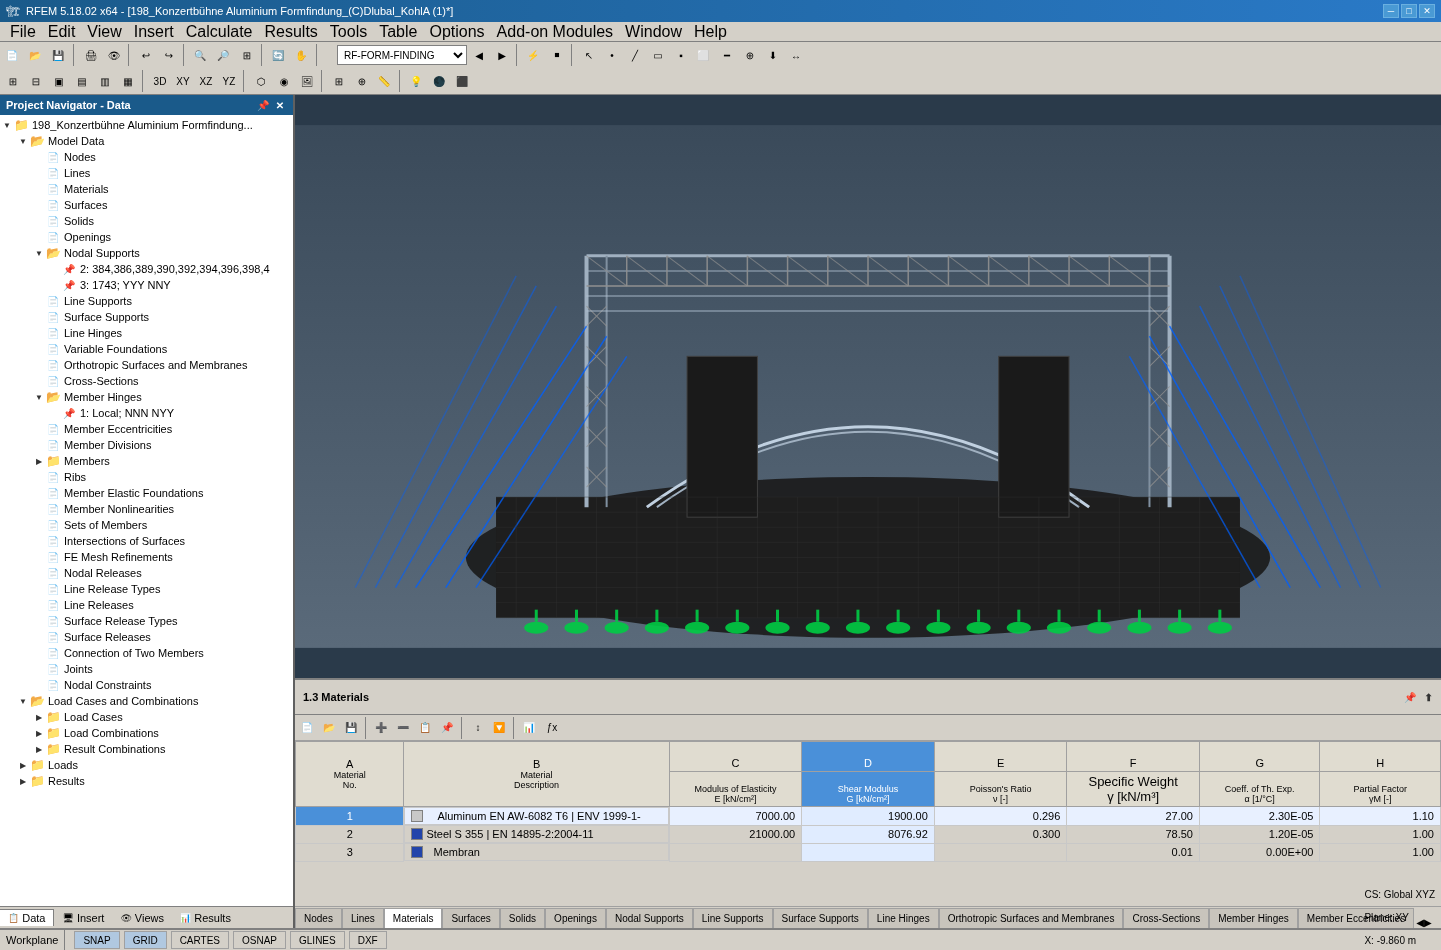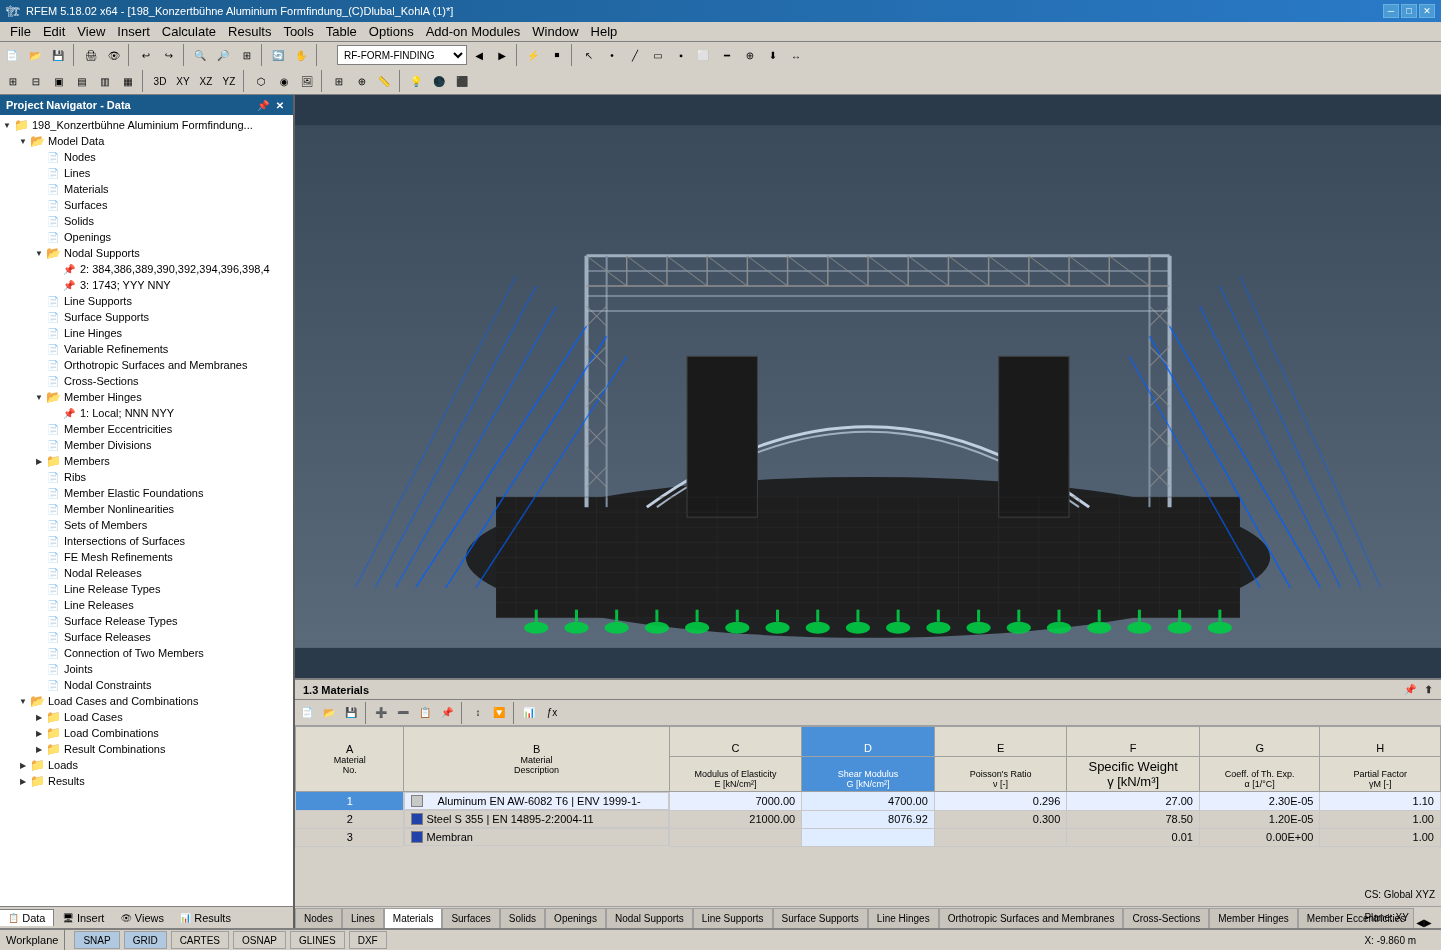--- a/index.html
+++ b/index.html
@@ -22,21 +22,21 @@
 
     
     .menu-bar {
       background: #d4d0c8;
       height: 20px;
       display: flex;
       align-items: center;
       border-bottom: 1px solid #808080;
       padding: 0 4px;
     }
-    .menu-item { padding: 1px 6px; font-size: 13px; cursor: pointer; }
+    .menu-item { padding: 1px 6px; font-size: 16px; cursor: pointer; }
 
     
     .toolbar-area {
       background: #d4d0c8;
       border-bottom: 1px solid #808080;
     }
     .toolbar-row {
       display: flex;
       align-items: center;
       height: 26px;
@@ -184,21 +184,21 @@
 
     .data-section {
       height: 250px;
       background: #d4d0c8;
       border-top: 2px solid #808080;
       display: flex;
       flex-direction: column;
     }
 
     .data-section-header {
-      height: 20px;
+      height: 35px;
       background: #d4d0c8;
       border-bottom: 1px solid #808080;
       display: flex;
       align-items: center;
       justify-content: space-between;
       padding: 0 8px;
       font-weight: bold;
       font-size: 11px;
     }
 
@@ -510,21 +510,21 @@
             </span>
             <span class="tree-label">Line Hinges</span>
           </div>
           <div class="tree-item">
             <span class="tree-indent"></span>
             <span class="tree-indent"></span>
             <span class="tree-expander"> </span>
             <span class="tree-icon">
               <span style="color:#4488cc;font-size:10px;">📄</span>
             </span>
-            <span class="tree-label">Variable Refinements</span>
+            <span class="tree-label">Variable Foundations</span>
           </div>
           <div class="tree-item">
             <span class="tree-indent"></span>
             <span class="tree-indent"></span>
             <span class="tree-expander"> </span>
             <span class="tree-icon">
               <span style="color:#4488cc;font-size:10px;">📄</span>
             </span>
             <span class="tree-label">Orthotropic Surfaces and Membranes</span>
           </div>
@@ -1022,42 +1022,42 @@
               </tr>
             </thead>
             <tbody>
               <tr class="row-selected-bg">
                 <td class="td-center row-1-num">1</td>
                 <td style="display:flex;align-items:center;gap:14px;">
                   <span style="display:inline-block;width:12px;height:12px;background:#c8c8c8;border:1px solid #808080;"></span>
                   <span>Aluminum EN AW-6082 T6 | ENV 1999-1-</span>
                 </td>
                 <td class="td-right">7000.00</td>
-                <td class="td-right td-col-d">4700.00</td>
+                <td class="td-right td-col-d">1900.00</td>
                 <td class="td-right">0.296</td>
                 <td class="td-right">27.00</td>
                 <td class="td-right">2.30E-05</td>
                 <td class="td-right">1.10</td>
               </tr>
               <tr>
                 <td class="td-center">2</td>
                 <td style="display:flex;align-items:center;gap:3px;">
                   <span style="display:inline-block;width:12px;height:12px;background:#2244aa;border:1px solid #808080;"></span>
                   <span>Steel S 355 | EN 14895-2:2004-11</span>
                 </td>
                 <td class="td-right">21000.00</td>
                 <td class="td-right td-col-d">8076.92</td>
                 <td class="td-right">0.300</td>
                 <td class="td-right">78.50</td>
                 <td class="td-right">1.20E-05</td>
                 <td class="td-right">1.00</td>
               </tr>
               <tr>
                 <td class="td-center">3</td>
-                <td style="display:flex;align-items:center;gap:3px;">
+                <td style="display:flex;align-items:center;gap:10px;">
                   <span style="display:inline-block;width:12px;height:12px;background:#2244aa;border:1px solid #808080;"></span>
                   <span>Membran</span>
                 </td>
                 <td class="td-right"></td>
                 <td class="td-right td-col-d"></td>
                 <td class="td-right"></td>
                 <td class="td-right">0.01</td>
                 <td class="td-right">0.00E+00</td>
                 <td class="td-right">1.00</td>
               </tr>

